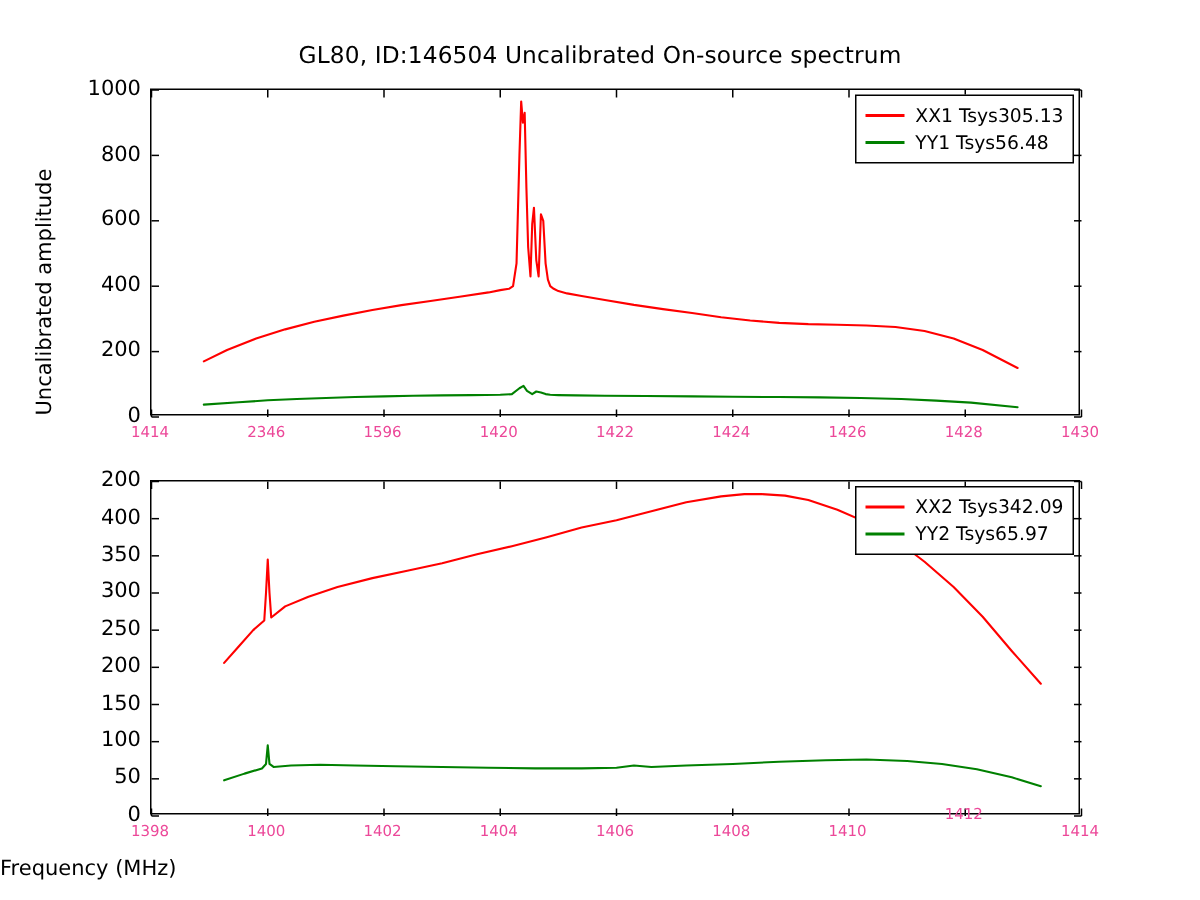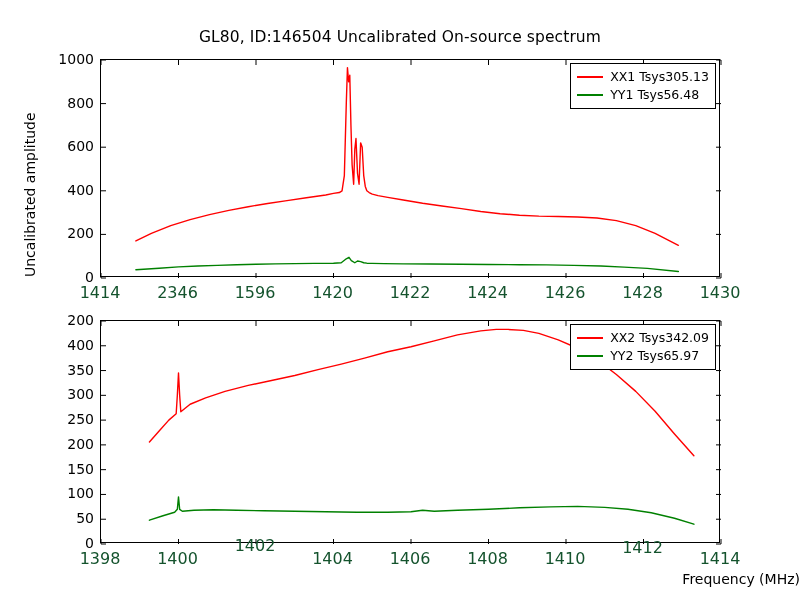--- a/index.html
+++ b/index.html
@@ -58,36 +58,36 @@
     font-size: 14px;
     color: #000;
     transform-origin: left top;
     transform: rotate(-90deg);
     white-space: nowrap;
   }
   .xlabel {
     position: absolute;
     width: 800px;
     left: 0;
+    text-align: left;
+    font-size: 14px;
+    color: #000;
+  }
+  .tick-label-y {
+    position: absolute;
+    font-size: 14px;
+    color: #000;
     text-align: right;
-    font-size: 14px;
-    color: #000;
-  }
-  .tick-label-y {
-    position: absolute;
-    font-size: 14px;
-    color: #000;
-    text-align: right;
     white-space: nowrap;
     transform: translateY(-50%);
   }
   .tick-label-x {
     position: absolute;
-    font-size: 16px;
-    color: #14532d;
+    font-size: 10px;
+    color: #ec4899;
     text-align: center;
     white-space: nowrap;
     transform: translateX(-50%);
   }
   .legend-box {
     position: absolute;
     box-sizing: border-box;
     border: 1px solid #000000;
     background: #ffffff;
     padding: 4px 6px 4px 6px;
@@ -214,21 +214,21 @@
       <div class="tick-label-x" style="left: 642.5px; top: 283px;">1428</div>
       <div class="tick-label-x" style="left: 720px; top: 283px;">1430</div>
       <div class="tick-label-y" style="left: 34px; width: 60px; top: 277px;">0</div>
       <div class="tick-label-y" style="left: 34px; width: 60px; top: 233.4px;">200</div>
       <div class="tick-label-y" style="left: 34px; width: 60px; top: 189.8px;">400</div>
       <div class="tick-label-y" style="left: 34px; width: 60px; top: 146.2px;">600</div>
       <div class="tick-label-y" style="left: 34px; width: 60px; top: 102.6px;">800</div>
       <div class="tick-label-y" style="left: 34px; width: 60px; top: 59px;">1000</div>
       <div class="tick-label-x" style="left: 100px; top: 549px;">1398</div>
       <div class="tick-label-x" style="left: 177.5px; top: 549px;">1400</div>
-      <div class="tick-label-x" style="left: 255px; top: 536px;">1402</div>
+      <div class="tick-label-x" style="left: 255px; top: 549px;">1402</div>
       <div class="tick-label-x" style="left: 332.5px; top: 549px;">1404</div>
       <div class="tick-label-x" style="left: 410px; top: 549px;">1406</div>
       <div class="tick-label-x" style="left: 487.5px; top: 549px;">1408</div>
       <div class="tick-label-x" style="left: 565px; top: 549px;">1410</div>
       <div class="tick-label-x" style="left: 642.5px; top: 538px;">1412</div>
       <div class="tick-label-x" style="left: 720px; top: 549px;">1414</div>
       <div class="tick-label-y" style="left: 34px; width: 60px; top: 543px;">0</div>
       <div class="tick-label-y" style="left: 34px; width: 60px; top: 518.222px;">50</div>
       <div class="tick-label-y" style="left: 34px; width: 60px; top: 493.444px;">100</div>
       <div class="tick-label-y" style="left: 34px; width: 60px; top: 468.667px;">150</div>

